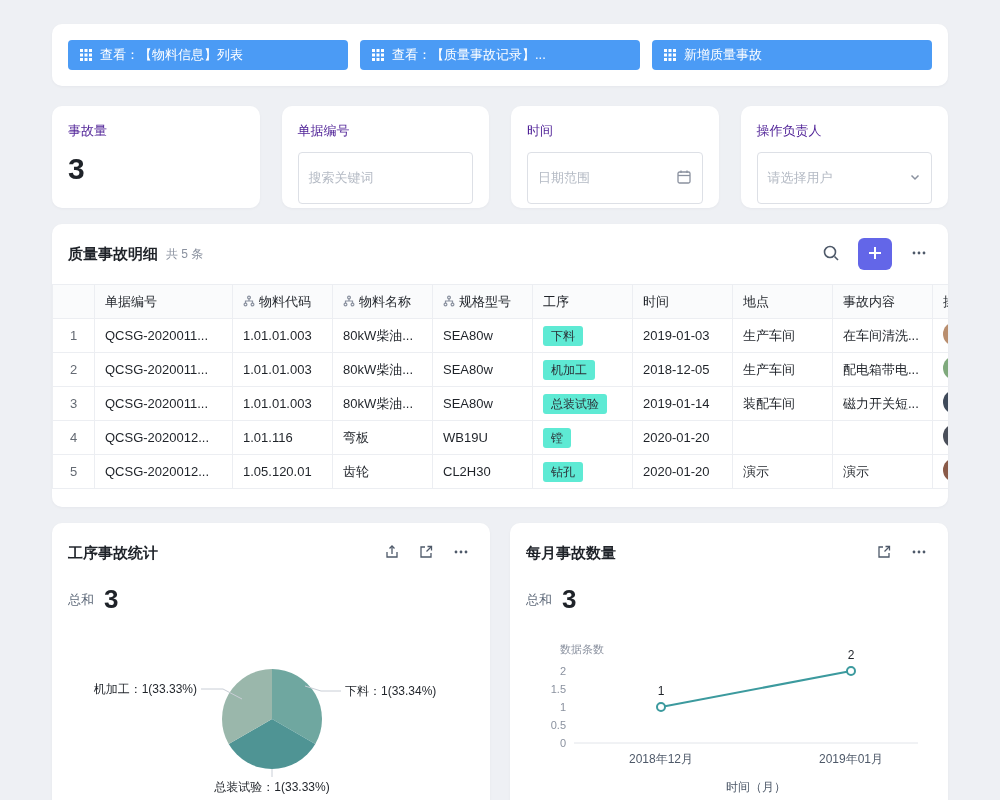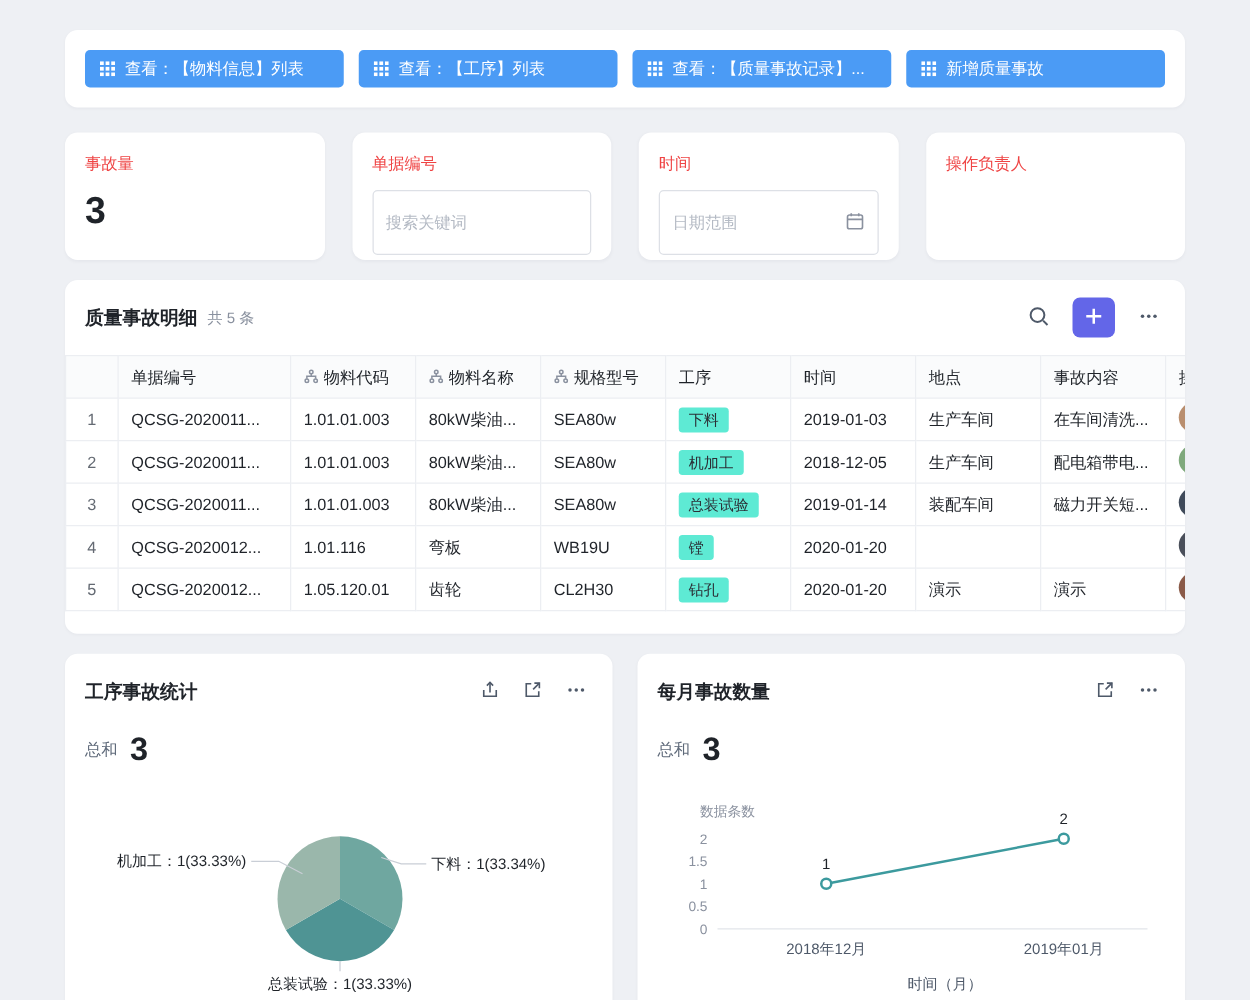--- a/index.html
+++ b/index.html
@@ -28,21 +28,21 @@
     display: flex; align-items: center; gap: 8px; padding: 0 12px;
     cursor: pointer; white-space: nowrap; overflow: hidden;
     font-family: "Liberation Sans", sans-serif;
     text-align: right;
   }
   .btn-blue .icon { display: inline-flex; flex: none; }
 
   
   .stats-row { display: grid; grid-template-columns: repeat(4, 1fr); gap: 22px; margin-bottom: 16px; }
   .stat-card { height: 102px; padding: 16px; }
-  .stat-label { color: #ef4444; font-size: 13px; }
+  .stat-label { color: #4c1d95; font-size: 13px; }
   .stat-value { font-size: 30px; font-weight: bold; margin-top: 12px; color: #1f2329; }
   .input-box {
     margin-top: 12px; height: 52px; border: 1px solid #dde0e6; border-radius: 4px;
     display: flex; align-items: center; justify-content: space-between;
     padding: 0 10px; cursor: pointer; background: #fff;
   }
   .placeholder { color: #b4bac4; font-size: 13px; }
 
   
   .table-card { margin-bottom: 16px; overflow: hidden; }
@@ -123,52 +123,36 @@
               <rect x="4.5" y="0" width="3" height="3"></rect>
               <rect x="9" y="0" width="3" height="3"></rect>
               <rect x="0" y="4.5" width="3" height="3"></rect>
               <rect x="4.5" y="4.5" width="3" height="3"></rect>
               <rect x="9" y="4.5" width="3" height="3"></rect>
               <rect x="0" y="9" width="3" height="3"></rect>
               <rect x="4.5" y="9" width="3" height="3"></rect>
               <rect x="9" y="9" width="3" height="3"></rect>
             </svg>
         </span>
-        <span>查看：【工序】列表</span>
+        <span>查看：【质量事故记录】...</span>
       </button>
       <button class="btn-blue">
         <span class="icon">
           <svg width="12" height="12" viewBox="0 0 12 12" fill="#fff">
               <rect x="0" y="0" width="3" height="3"></rect>
               <rect x="4.5" y="0" width="3" height="3"></rect>
               <rect x="9" y="0" width="3" height="3"></rect>
               <rect x="0" y="4.5" width="3" height="3"></rect>
               <rect x="4.5" y="4.5" width="3" height="3"></rect>
               <rect x="9" y="4.5" width="3" height="3"></rect>
               <rect x="0" y="9" width="3" height="3"></rect>
               <rect x="4.5" y="9" width="3" height="3"></rect>
               <rect x="9" y="9" width="3" height="3"></rect>
             </svg>
         </span>
-        <span>查看：【质量事故记录】...</span>
-      </button>
-      <button class="btn-blue">
-        <span class="icon">
-          <svg width="12" height="12" viewBox="0 0 12 12" fill="#fff">
-              <rect x="0" y="0" width="3" height="3"></rect>
-              <rect x="4.5" y="0" width="3" height="3"></rect>
-              <rect x="9" y="0" width="3" height="3"></rect>
-              <rect x="0" y="4.5" width="3" height="3"></rect>
-              <rect x="4.5" y="4.5" width="3" height="3"></rect>
-              <rect x="9" y="4.5" width="3" height="3"></rect>
-              <rect x="0" y="9" width="3" height="3"></rect>
-              <rect x="4.5" y="9" width="3" height="3"></rect>
-              <rect x="9" y="9" width="3" height="3"></rect>
-            </svg>
-        </span>
         <span>新增质量事故</span>
       </button>
     </div>
   </section>
 
   <section class="stats-row">
     <div class="card stat-card">
       <div class="stat-label">事故量</div>
       <div class="stat-value">3</div>
     </div>
@@ -187,20 +171,28 @@
               <rect x="2" y="3" width="12" height="11" rx="1.5"></rect>
               <line x1="2" y1="6.5" x2="14" y2="6.5"></line>
               <line x1="5" y1="1.5" x2="5" y2="4"></line>
               <line x1="11" y1="1.5" x2="11" y2="4"></line>
             </svg>
         </span>
       </div>
     </div>
     <div class="card stat-card">
       <div class="stat-label">操作负责人</div>
+      <div class="input-box">
+        <span class="placeholder">请选择用户</span>
+        <span class="icon">
+          <svg width="12" height="12" viewBox="0 0 12 12" fill="none" stroke="#8a919f" stroke-width="1.5">
+              <path d="M2.5 4.5 L6 8 L9.5 4.5"></path>
+            </svg>
+        </span>
+      </div>
     </div>
   </section>
 
   <section class="card table-card">
     <div class="table-bar">
       <span class="card-title">质量事故明细</span>
       <span class="table-count">共 5 条</span>
       <span class="bar-spacer"></span>
       <button class="icon-btn">
         <span class="icon">

